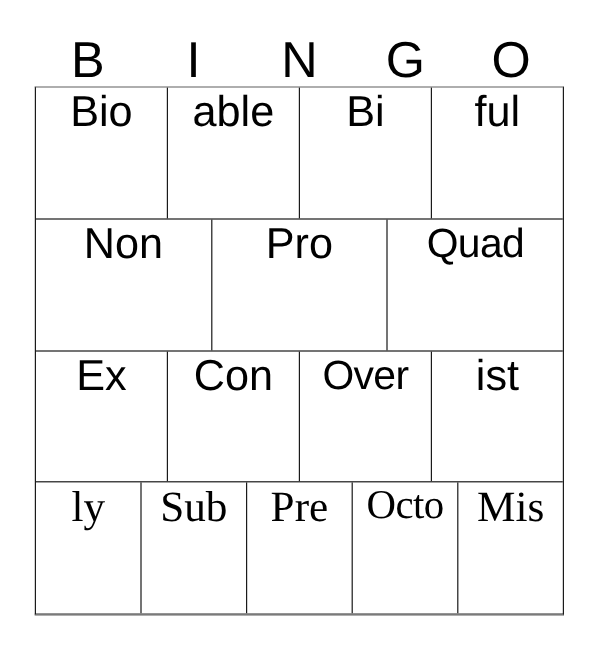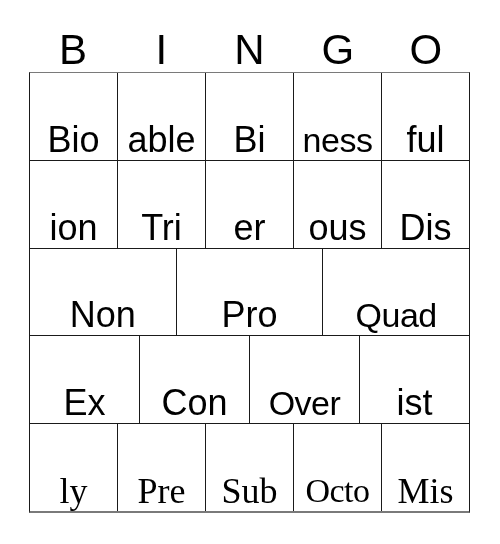--- a/index.html
+++ b/index.html
@@ -63,21 +63,21 @@
   }
   .grid-row:last-child {
     border-bottom: none;
     font-family: Liberation Serif, serif;
   }
   .cell {
     flex: 1 1 0;
     border-right: 1px solid #1a1a1a;
     box-sizing: border-box;
     display: flex;
-    align-items: flex-end;
+    align-items: flex-start;
     justify-content: center;
     overflow: hidden;
   }
   .cell:last-child {
     border-right: none;
   }
   .cell-text {
     font-size: 36px;
     line-height: 40px;
     font-weight: 400;
@@ -111,44 +111,24 @@
       <div class="cell">
           <span class="cell-text">Bio</span>
         </div>
       <div class="cell">
           <span class="cell-text">able</span>
         </div>
       <div class="cell">
           <span class="cell-text">Bi</span>
         </div>
       <div class="cell">
-          <span class="cell-text tight">ness</span>
-        </div>
-      <div class="cell">
           <span class="cell-text">ful</span>
         </div>
     </div>
 
-    <div class="grid-row">
-      <div class="cell">
-          <span class="cell-text">ion</span>
-        </div>
-      <div class="cell">
-          <span class="cell-text">Tri</span>
-        </div>
-      <div class="cell">
-          <span class="cell-text">er</span>
-        </div>
-      <div class="cell">
-          <span class="cell-text">ous</span>
-        </div>
-      <div class="cell">
-          <span class="cell-text">Dis</span>
-        </div>
-    </div>
 
     <div class="grid-row">
       <div class="cell">
           <span class="cell-text">Non</span>
         </div>
       <div class="cell">
           <span class="cell-text">Pro</span>
         </div>
       <div class="cell">
           <span class="cell-text tight">Quad</span>
@@ -168,24 +148,24 @@
       <div class="cell">
           <span class="cell-text">ist</span>
         </div>
     </div>
 
     <div class="grid-row">
       <div class="cell">
           <span class="cell-text">ly</span>
         </div>
       <div class="cell">
-          <span class="cell-text">Pre</span>
+          <span class="cell-text">Sub</span>
         </div>
       <div class="cell">
-          <span class="cell-text">Sub</span>
+          <span class="cell-text">Pre</span>
         </div>
       <div class="cell">
           <span class="cell-text tight">Octo</span>
         </div>
       <div class="cell">
           <span class="cell-text">Mis</span>
         </div>
     </div>
 
   </div>

